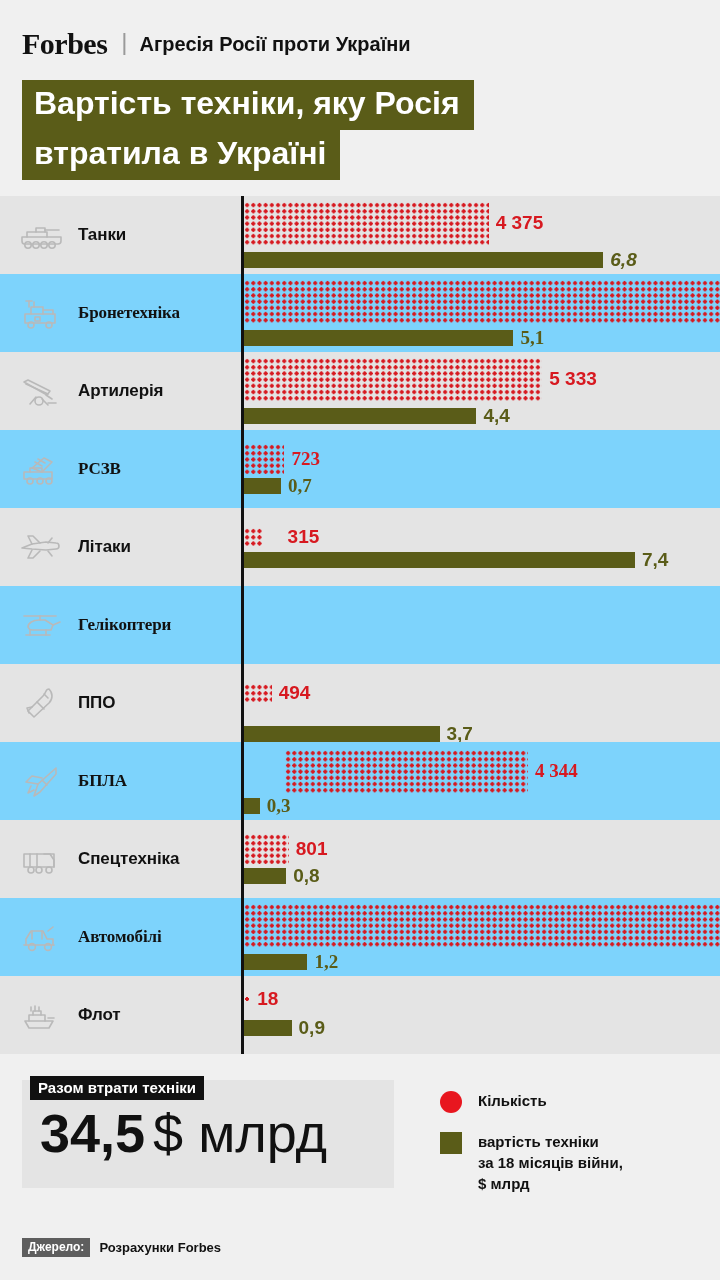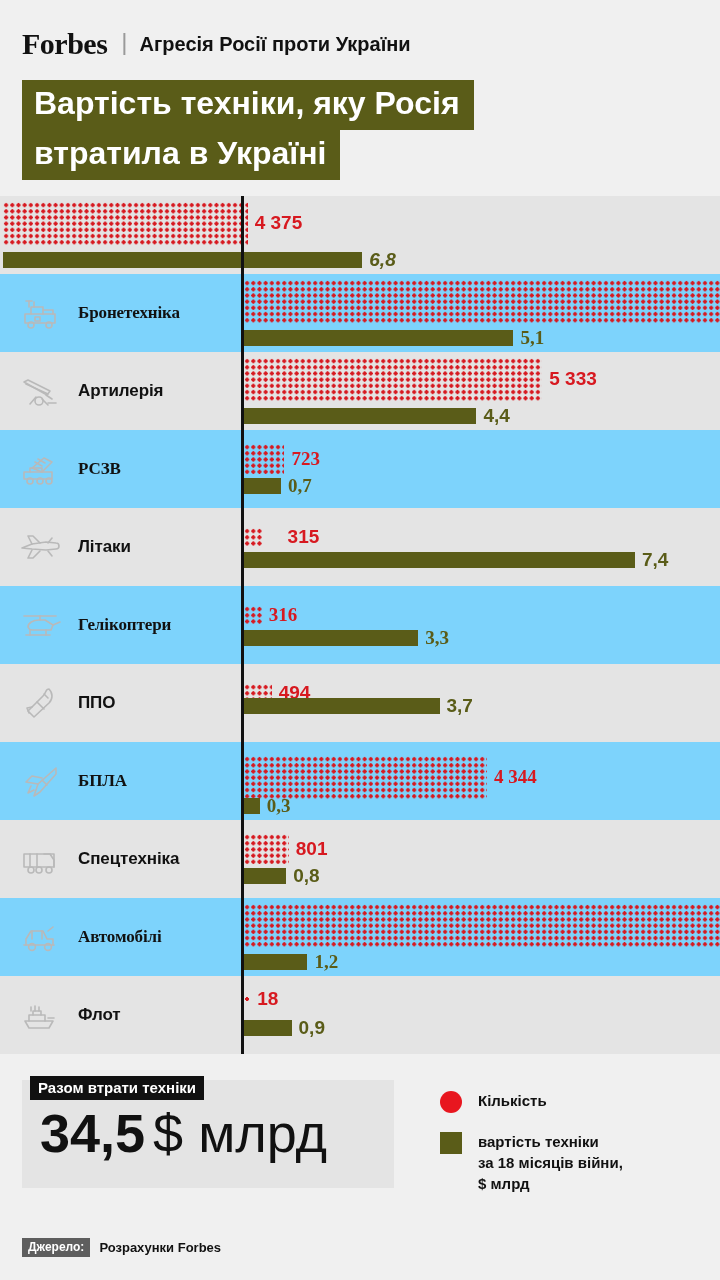--- a/index.html
+++ b/index.html
@@ -170,20 +170,37 @@
 </div>
 
 <div class="title-wrap">
   <div class="title-line">Вартість техніки, яку Росія</div><br>
   <div class="title-line">втратила в Україні</div>
 </div>
 
 <div class="chart" id="chart">
   <div class="axis-line"></div>
 <div class="row alt">
+      <div class="row-label">
+        <span class="cat-icon">
+          <svg viewBox="0 0 46 42">
+            <g fill="none" stroke="#b9b9b9" stroke-width="1.6" stroke-linecap="round" stroke-linejoin="round">
+              <path d="M6 30h34a3 3 0 0 0 3-3v-4H4v4a3 3 0 0 0 2 3z"></path>
+              <path d="M9 23v-5h20v5"></path>
+              <path d="M18 18v-4h9v4"></path>
+              <path d="M27 16h14"></path>
+              <circle cx="10" cy="31" r="3.2"></circle>
+              <circle cx="18" cy="31" r="3.2"></circle>
+              <circle cx="26" cy="31" r="3.2"></circle>
+              <circle cx="34" cy="31" r="3.2"></circle>
+            </g>
+          </svg>
+        </span>
+        <span class="cat-name">Танки</span>
+      </div>
       <div class="row-bars">
         <div class="bar-red-wrap" style="top: 6px; height: 43.4px;">
           <div class="bar-red" style="width: 244.683px; height: 43.4px;"></div>
           <span class="val-red">4 375</span>
         </div>
         <div class="bar-green-wrap" style="top: 56px; height: 16px; font-style: italic;">
           <div class="bar-green" style="width: 359.297px;"></div>
           <span class="val-green">6,8</span>
         </div>
       </div>
@@ -310,72 +327,62 @@
               <path d="M10 23c0-4 5-7 11-7h6l8 5-2 5H15a5 5 0 0 1-5-3z"></path>
               <path d="M35 21l7-3"></path>
               <path d="M12 26v5"></path>
               <path d="M28 26v5"></path>
               <path d="M8 31h24"></path>
             </g>
           </svg>
         </span>
         <span class="cat-name">Гелікоптери</span>
       </div>
-      <div class="row-bars">
-        <div class="bar-red-wrap" style="top: 20px; height: 18.6px;">
-          <div class="bar-red" style="width: 17.6731px; height: 18.6px;"></div>
-          <span class="val-red">316</span>
-        </div>
-        <div class="bar-green-wrap" style="top: 44px; height: 16px;">
-          <div class="bar-green" style="width: 174.365px;"></div>
-          <span class="val-green">3,3</span>
-        </div>
-      </div>
     </div>
     <div class="row alt">
       <div class="row-label">
         <span class="cat-icon">
           <svg viewBox="0 0 46 42">
             <g fill="none" stroke="#b9b9b9" stroke-width="1.6" stroke-linecap="round" stroke-linejoin="round">
               <path d="M31 7c4 4 4 10 0 14L16 35l-6-6L25 14c4-4 2-7 6-7z"></path>
               <path d="M19 20l7 7"></path>
               <path d="M14 25l-5 1 2 5"></path>
               <path d="M26 12l4 4"></path>
             </g>
           </svg>
         </span>
         <span class="cat-name">ППО</span>
       </div>
       <div class="row-bars">
         <div class="bar-red-wrap" style="top: 20px; height: 18.6px;">
           <div class="bar-red" style="width: 27.6282px; height: 18.6px;"></div>
           <span class="val-red">494</span>
         </div>
-        <div class="bar-green-wrap" style="top: 28px; height: 28px; justify-content: flex-end;">
+        <div class="bar-green-wrap" style="top: 56px; height: 28px; justify-content: flex-end;">
           <div class="bar-green" style="width: 195.5px;"></div>
           <span class="val-green">3,7</span>
         </div>
       </div>
     </div>
     <div class="row base">
       <div class="row-label">
         <span class="cat-icon">
           <svg viewBox="0 0 46 42">
             <g fill="none" stroke="#b9b9b9" stroke-width="1.6" stroke-linecap="round" stroke-linejoin="round">
               <path d="M38 8L20 24l-4 12 6-4 16-18z"></path>
               <path d="M20 24L8 22l6-6 10 2"></path>
               <path d="M16 30l-6 3 3-7"></path>
               <path d="M24 20l5 5"></path>
             </g>
           </svg>
         </span>
         <span class="cat-name">БПЛА</span>
       </div>
       <div class="row-bars">
-        <div class="bar-red-wrap" style="top: 14px; height: 43.4px;">
+        <div class="bar-red-wrap" style="top: 8px; height: 43.4px; padding-left: 41px;">
           <div class="bar-red" style="width: 242.95px; height: 43.4px;"></div>
           <span class="val-red">4 344</span>
         </div>
         <div class="bar-green-wrap" style="top: 56px; height: 16px;">
           <div class="bar-green" style="width: 15.8514px;"></div>
           <span class="val-green">0,3</span>
         </div>
       </div>
     </div>
     <div class="row alt">

